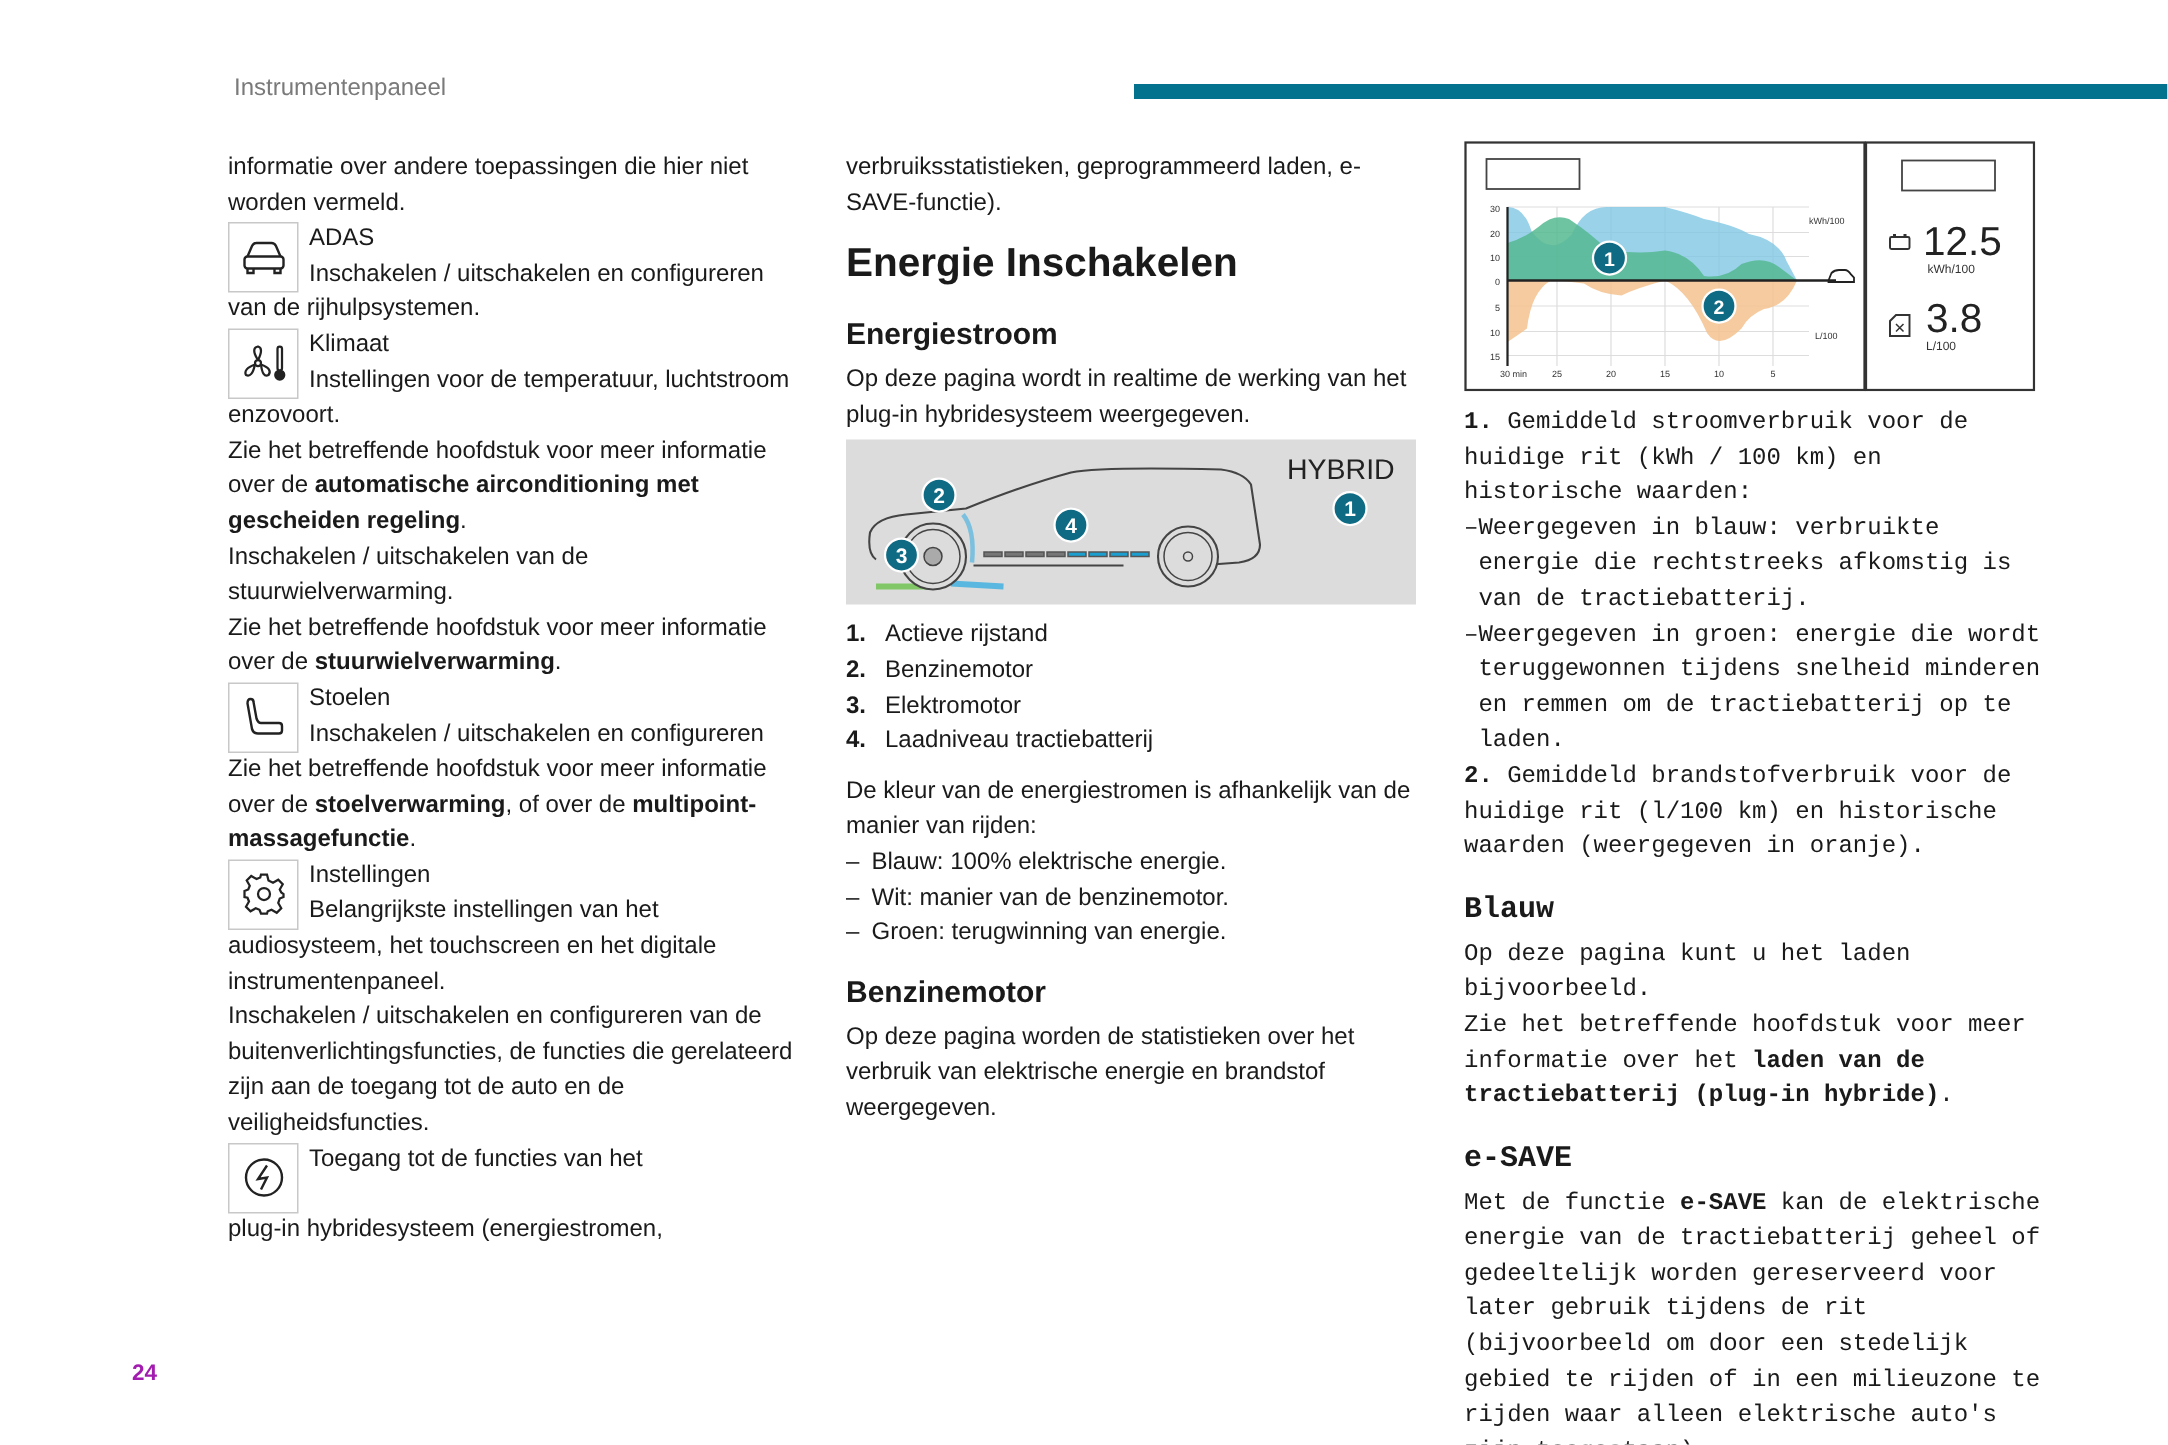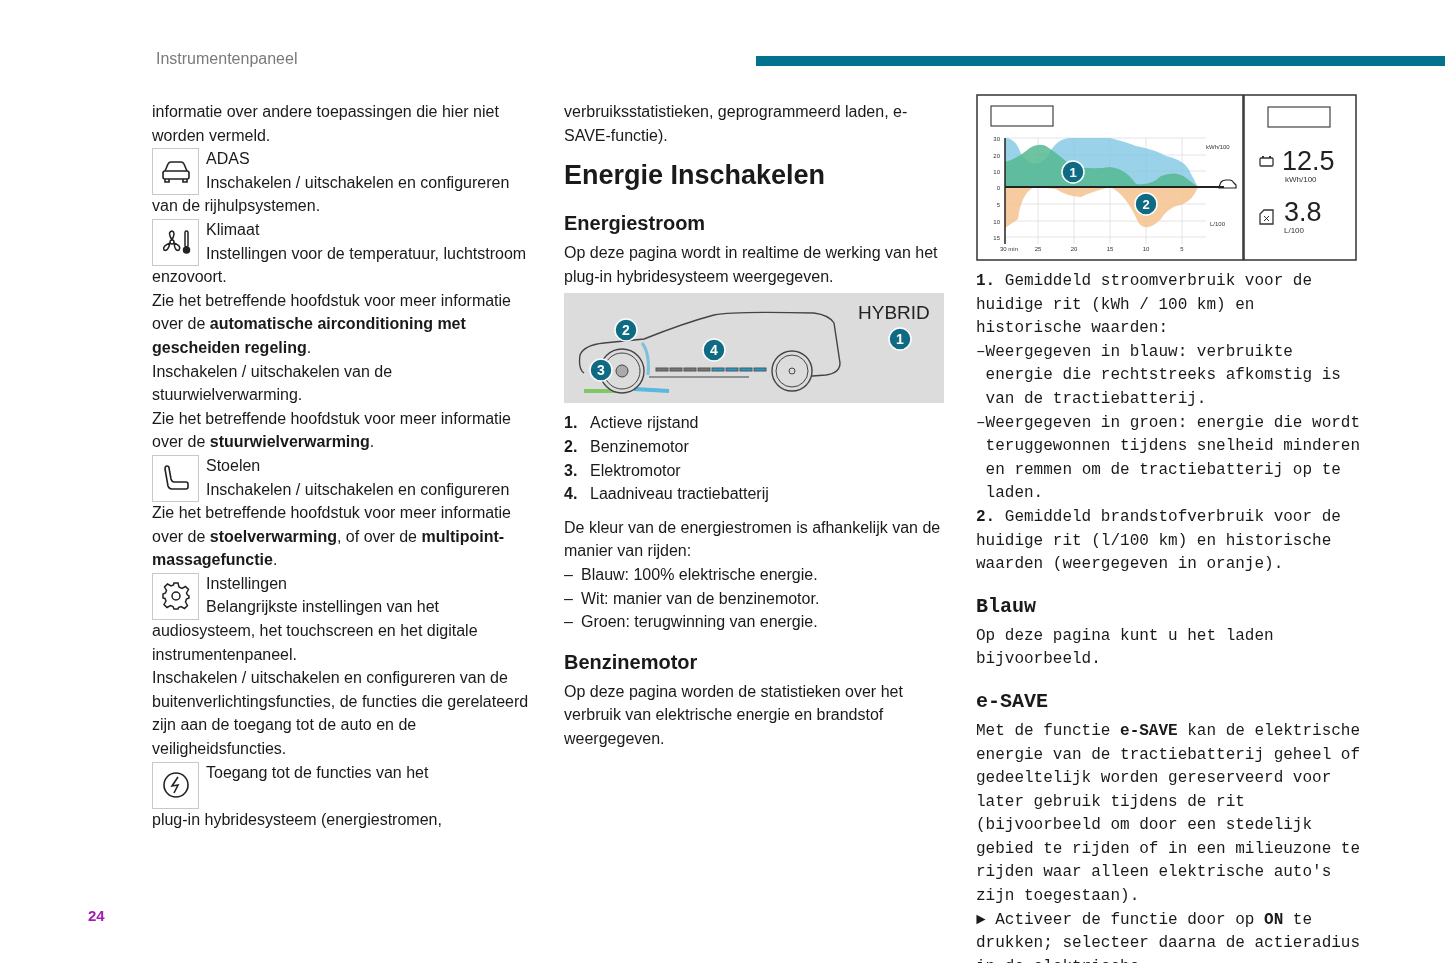--- a/index.html
+++ b/index.html
@@ -308,19 +308,20 @@
       </div>
     <div class="row">
         <span class="dash">–</span>
         <span>Weergegeven in groen: energie die wordt teruggewonnen tijdens snelheid minderen en remmen om de tractiebatterij op te laden.</span>
       </div>
   </div>
   <p><b>2.</b><span> Gemiddeld brandstofverbruik voor de huidige rit (l/100 km) en historische waarden (weergegeven in oranje).</span></p>
 
   <h2>Blauw</h2>
   <p>Op deze pagina kunt u het laden bijvoorbeeld.</p>
+  <p><span>Zie het betreffende hoofdstuk voor meer informatie over het </span><b>laden van de tractiebatterij (plug-in hybride)</b><span>.</span></p>
 
   <h2>e-SAVE</h2>
   <p><span>Met de functie </span><b>e-SAVE</b><span> kan de elektrische energie van de tractiebatterij geheel of gedeeltelijk worden gereserveerd voor later gebruik tijdens de rit (bijvoorbeeld om door een stedelijk gebied te rijden of in een milieuzone te rijden waar alleen elektrische auto's zijn toegestaan).</span></p>
   <p><span>►</span><span> Activeer de functie door op </span><b>ON</b><span> te drukken; selecteer daarna de actieradius in de elektrische</span></p>
 </div>
 
 <div class="page-number">24</div>
 
 </body></html>

